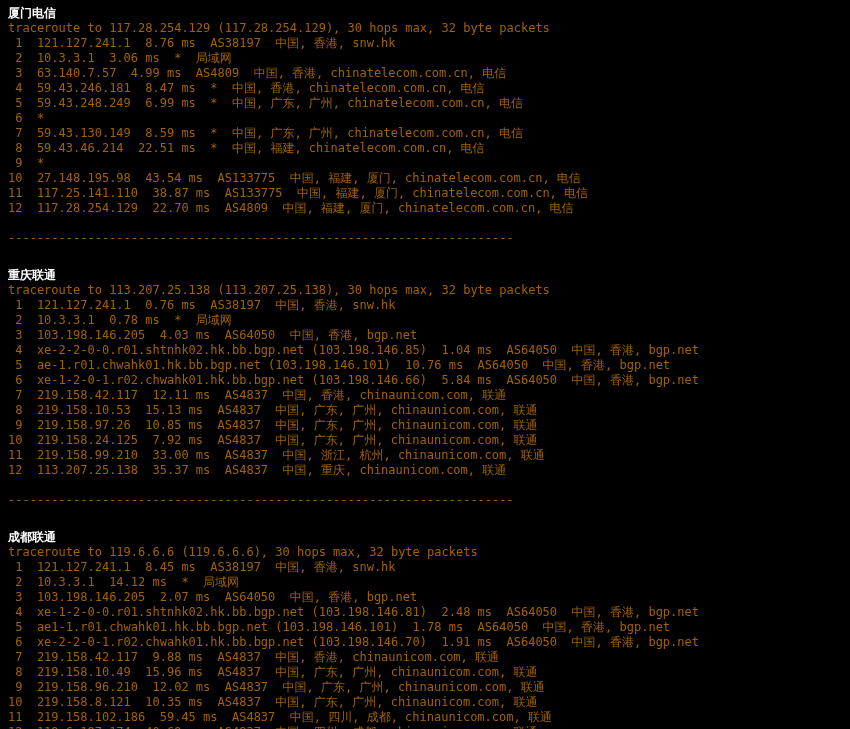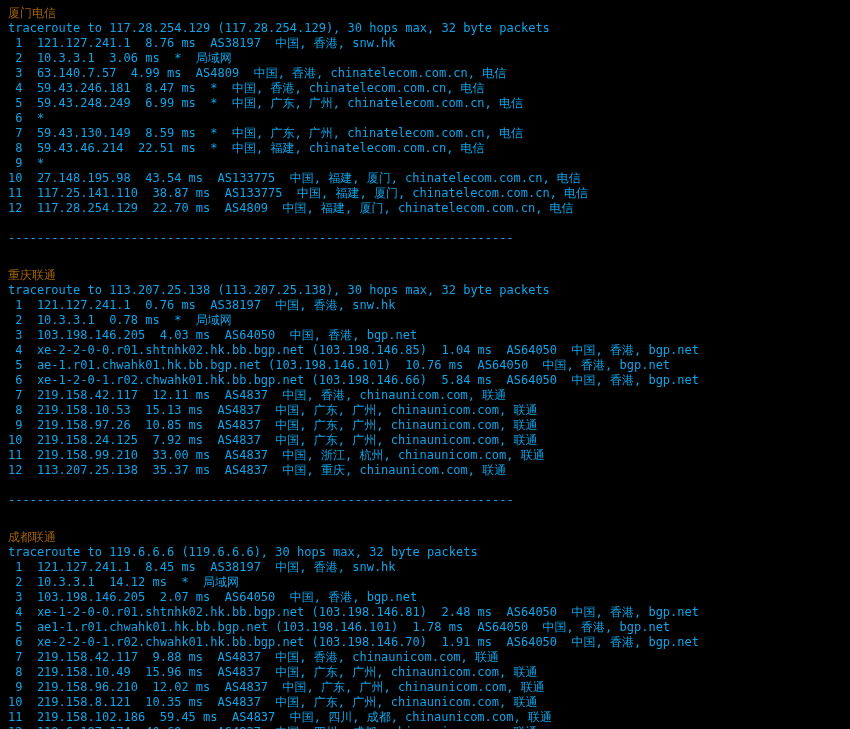--- a/index.html
+++ b/index.html
@@ -10,21 +10,21 @@
     font-family: "Consolas", "Menlo", "Monaco", monospace;
     font-size: 12px;
     line-height: 15px;
     width: 850px;
   }
   .term {
     padding: 6px 8px;
     white-space: pre;
   }
   .block { margin-bottom: 22px; }
-  .title { color: #a16207; }
-  .row { color: #0ea5e9; }
+  .title { color: #ffffff; font-weight: bold; }
+  .row { color: #a16207; }
 </style>
 </head>
 <body>
 
 <div class="term" id="term"><div class="block"><div class="title">厦门电信</div><div class="row">traceroute to 117.28.254.129 (117.28.254.129), 30 hops max, 32 byte packets</div><div class="row"> 1  121.127.241.1  8.76 ms  AS38197  中国, 香港, snw.hk</div><div class="row"> 2  10.3.3.1  3.06 ms  *  局域网</div><div class="row"> 3  63.140.7.57  4.99 ms  AS4809  中国, 香港, chinatelecom.com.cn, 电信</div><div class="row"> 4  59.43.246.181  8.47 ms  *  中国, 香港, chinatelecom.com.cn, 电信</div><div class="row"> 5  59.43.248.249  6.99 ms  *  中国, 广东, 广州, chinatelecom.com.cn, 电信</div><div class="row"> 6  *</div><div class="row"> 7  59.43.130.149  8.59 ms  *  中国, 广东, 广州, chinatelecom.com.cn, 电信</div><div class="row"> 8  59.43.46.214  22.51 ms  *  中国, 福建, chinatelecom.com.cn, 电信</div><div class="row"> 9  *</div><div class="row">10  27.148.195.98  43.54 ms  AS133775  中国, 福建, 厦门, chinatelecom.com.cn, 电信</div><div class="row">11  117.25.141.110  38.87 ms  AS133775  中国, 福建, 厦门, chinatelecom.com.cn, 电信</div><div class="row">12  117.28.254.129  22.70 ms  AS4809  中国, 福建, 厦门, chinatelecom.com.cn, 电信</div><div class="row">
 ----------------------------------------------------------------------</div></div><div class="block"><div class="title">重庆联通</div><div class="row">traceroute to 113.207.25.138 (113.207.25.138), 30 hops max, 32 byte packets</div><div class="row"> 1  121.127.241.1  0.76 ms  AS38197  中国, 香港, snw.hk</div><div class="row"> 2  10.3.3.1  0.78 ms  *  局域网</div><div class="row"> 3  103.198.146.205  4.03 ms  AS64050  中国, 香港, bgp.net</div><div class="row"> 4  xe-2-2-0-0.r01.shtnhk02.hk.bb.bgp.net (103.198.146.85)  1.04 ms  AS64050  中国, 香港, bgp.net</div><div class="row"> 5  ae-1.r01.chwahk01.hk.bb.bgp.net (103.198.146.101)  10.76 ms  AS64050  中国, 香港, bgp.net</div><div class="row"> 6  xe-1-2-0-1.r02.chwahk01.hk.bb.bgp.net (103.198.146.66)  5.84 ms  AS64050  中国, 香港, bgp.net</div><div class="row"> 7  219.158.42.117  12.11 ms  AS4837  中国, 香港, chinaunicom.com, 联通</div><div class="row"> 8  219.158.10.53  15.13 ms  AS4837  中国, 广东, 广州, chinaunicom.com, 联通</div><div class="row"> 9  219.158.97.26  10.85 ms  AS4837  中国, 广东, 广州, chinaunicom.com, 联通</div><div class="row">10  219.158.24.125  7.92 ms  AS4837  中国, 广东, 广州, chinaunicom.com, 联通</div><div class="row">11  219.158.99.210  33.00 ms  AS4837  中国, 浙江, 杭州, chinaunicom.com, 联通</div><div class="row">12  113.207.25.138  35.37 ms  AS4837  中国, 重庆, chinaunicom.com, 联通</div><div class="row">
 ----------------------------------------------------------------------</div></div><div class="block"><div class="title">成都联通</div><div class="row">traceroute to 119.6.6.6 (119.6.6.6), 30 hops max, 32 byte packets</div><div class="row"> 1  121.127.241.1  8.45 ms  AS38197  中国, 香港, snw.hk</div><div class="row"> 2  10.3.3.1  14.12 ms  *  局域网</div><div class="row"> 3  103.198.146.205  2.07 ms  AS64050  中国, 香港, bgp.net</div><div class="row"> 4  xe-1-2-0-0.r01.shtnhk02.hk.bb.bgp.net (103.198.146.81)  2.48 ms  AS64050  中国, 香港, bgp.net</div><div class="row"> 5  ae1-1.r01.chwahk01.hk.bb.bgp.net (103.198.146.101)  1.78 ms  AS64050  中国, 香港, bgp.net</div><div class="row"> 6  xe-2-2-0-1.r02.chwahk01.hk.bb.bgp.net (103.198.146.70)  1.91 ms  AS64050  中国, 香港, bgp.net</div><div class="row"> 7  219.158.42.117  9.88 ms  AS4837  中国, 香港, chinaunicom.com, 联通</div><div class="row"> 8  219.158.10.49  15.96 ms  AS4837  中国, 广东, 广州, chinaunicom.com, 联通</div><div class="row"> 9  219.158.96.210  12.02 ms  AS4837  中国, 广东, 广州, chinaunicom.com, 联通</div><div class="row">10  219.158.8.121  10.35 ms  AS4837  中国, 广东, 广州, chinaunicom.com, 联通</div><div class="row">11  219.158.102.186  59.45 ms  AS4837  中国, 四川, 成都, chinaunicom.com, 联通</div><div class="row">12  119.6.197.174  40.69 ms  AS4837  中国, 四川, 成都, chinaunicom.com, 联通</div></div></div>
 
 </body></html>

